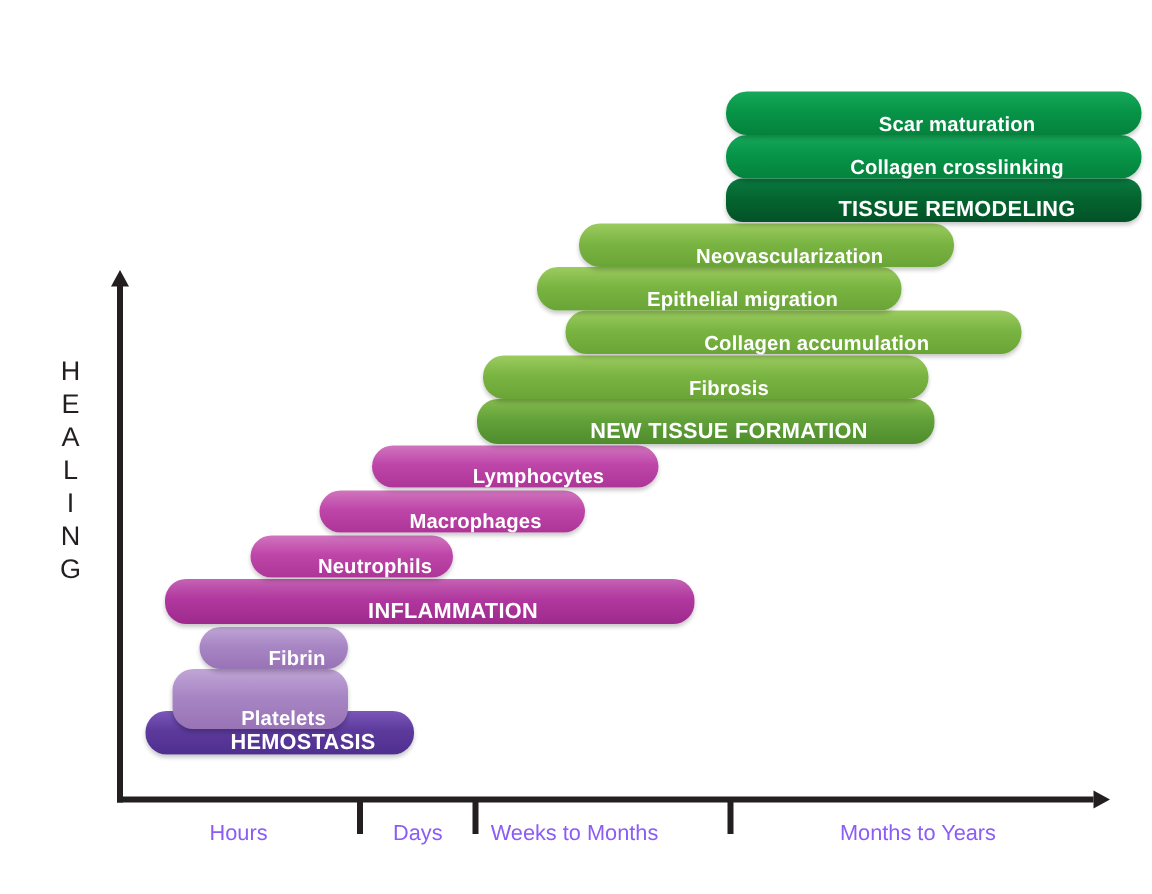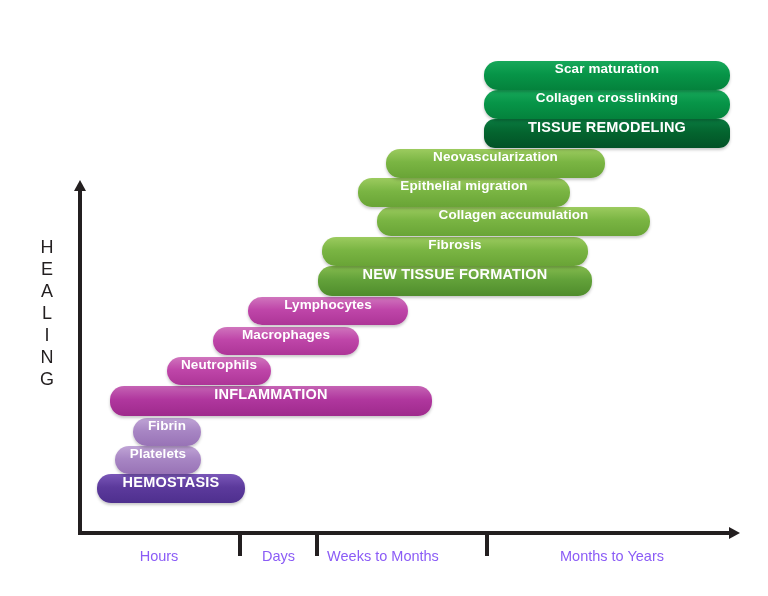--- a/index.html
+++ b/index.html
@@ -23,23 +23,23 @@
           text-align:center;color:#231f20;font-size:18px;line-height:22px;
           letter-spacing:0px;}
   .ylabel span{display:block;}
 
   
   .xcap{position:absolute;text-align:center;color:#8b5cf6;
         font-size:14.5px;top:548px;white-space:nowrap;}
 
   
   .bar{position:absolute;border-radius:14px;display:flex;
-       align-items:flex-start;justify-content:center;
+       align-items:flex-end;justify-content:center;
        color:#ffffff;white-space:nowrap;
-       box-shadow:0 2px 3px rgba(0,0,0,0.22);}
+       box-shadow:0 2px 3px rgba(0,0,0,0.22);padding-left:31px;}
   .bar .txt{padding:0 14px;}
 
   
   .c-hemo-main{background:linear-gradient(180deg,#7a57b8 0%,#5c3a9c 45%,#4e2f8e 100%);}
   .c-hemo-sub {background:linear-gradient(180deg,#c0a5d6 0%,#a886c4 45%,#9873b6 100%);}
 
   
   .c-infl-main{background:linear-gradient(180deg,#c563b4 0%,#b0379e 45%,#9e2a8c 100%);}
   .c-infl-sub {background:linear-gradient(180deg,#d075bd 0%,#bf46a9 45%,#ad3597 100%);}
 
@@ -83,21 +83,21 @@
   <div id="caps">
       <div class="xcap" style="left: 78px; width: 162px;">Hours</div>
       <div class="xcap" style="left: 240px; width: 77px;">Days</div>
       <div class="xcap" style="left: 298px; width: 170px;">Weeks to Months</div>
       <div class="xcap" style="left: 487px; width: 250px;">Months to Years</div>
     </div>
   <div id="bars">
       <div class="bar c-hemo-main b-main" style="left: 97px; top: 474px; width: 148px; height: 29px;">
         <span class="txt">HEMOSTASIS</span>
       </div>
-      <div class="bar c-hemo-sub b-sub" style="left: 115px; top: 446px; width: 86px; height: 28px;">
+      <div class="bar c-hemo-sub b-sub" style="left: 115px; top: 446px; width: 86px; height: 40px;">
         <span class="txt">Platelets</span>
       </div>
       <div class="bar c-hemo-sub b-sub" style="left: 133px; top: 418px; width: 68px; height: 28px;">
         <span class="txt">Fibrin</span>
       </div>
       <div class="bar c-infl-main b-main" style="left: 90px; top: 386px; width: 322px; height: 30px; margin-left: 20px;">
         <span class="txt">INFLAMMATION</span>
       </div>
       <div class="bar c-infl-sub b-sub" style="left: 167px; top: 357px; width: 104px; height: 28px;">
         <span class="txt">Neutrophils</span>

